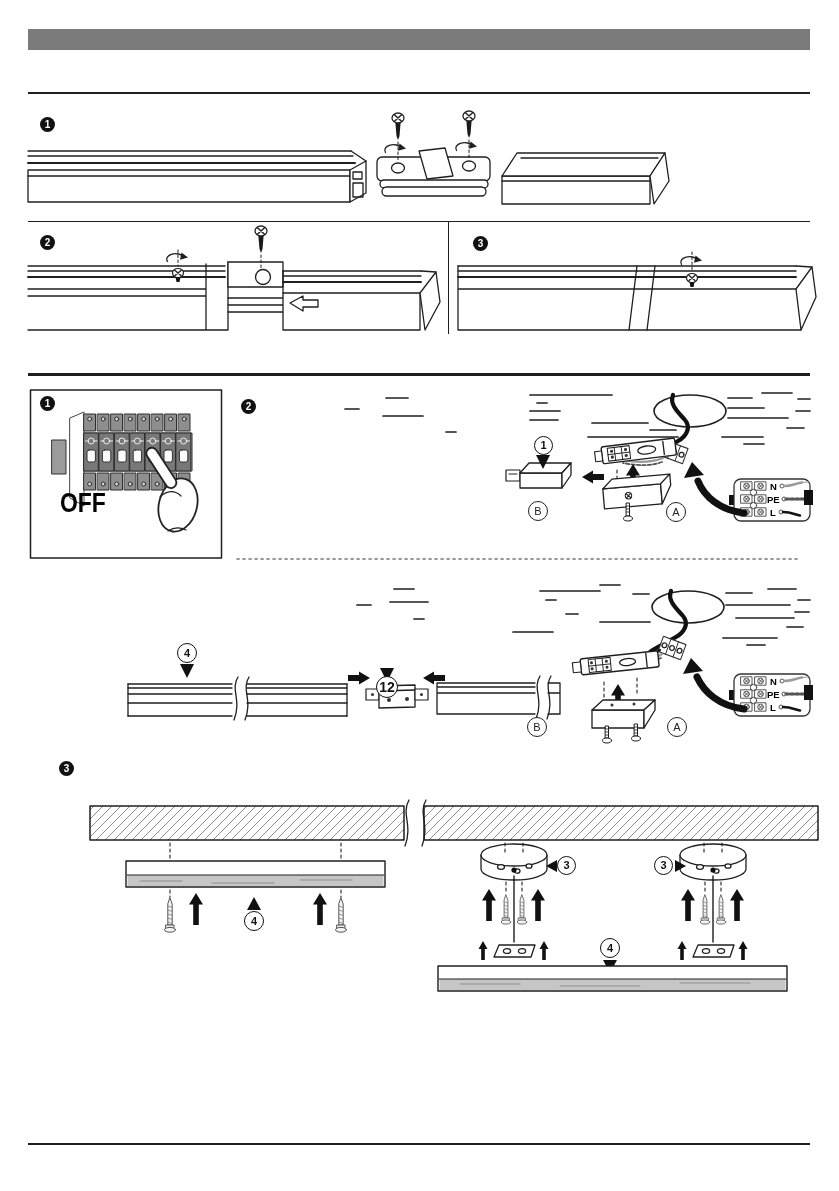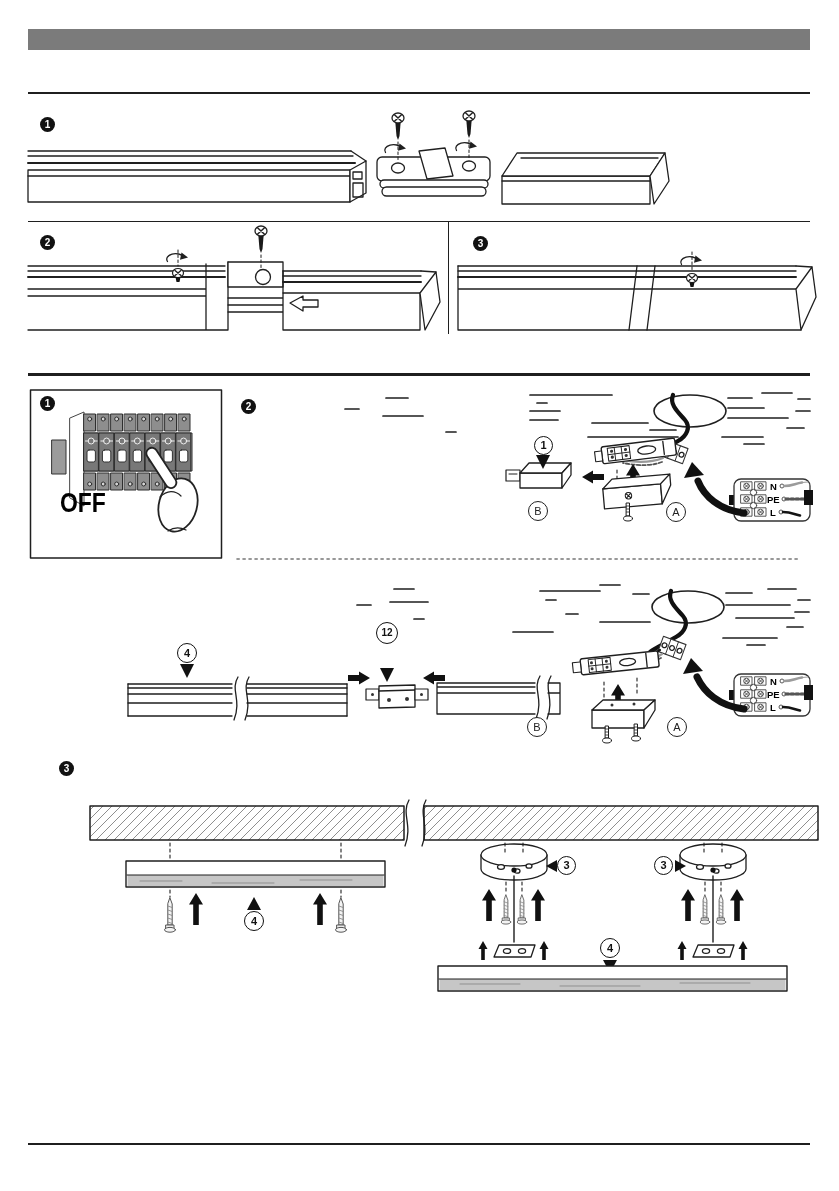--- a/index.html
+++ b/index.html
@@ -445,21 +445,21 @@
   <div class="badge" style="left:241px;top:399px">2</div>
   <div class="badge" style="left:59px;top:761px">3</div>
 
   <div class="off">OFF</div>
 
   <div class="callout" style="left:534px;top:436px;width:19px;height:19px">1</div>
   <div class="letter" style="left:528px;top:501px">B</div>
   <div class="letter" style="left:666px;top:502px">A</div>
 
   <div class="callout" style="left:177px;top:643px;width:20px;height:20px">4</div>
-  <div class="callout" style="left:376px;top:622px;width:22px;height:22px;font-size:10px">12</div>
+  <div class="callout" style="left:376px;top:676px;width:22px;height:22px;font-size:14px">12</div>
   <div class="letter" style="left:527px;top:717px">B</div>
   <div class="letter" style="left:667px;top:717px">A</div>
 
   <div class="callout" style="left:244px;top:911px;width:20px;height:20px">4</div>
   <div class="callout" style="left:557px;top:856px;width:19px;height:19px">3</div>
   <div class="callout" style="left:654px;top:856px;width:19px;height:19px">3</div>
   <div class="callout" style="left:600px;top:938px;width:20px;height:20px">4</div>
 
   <div class="termlabels" style="left:734px;top:479px">
     <span style="left:36px;top:3px">N</span>

